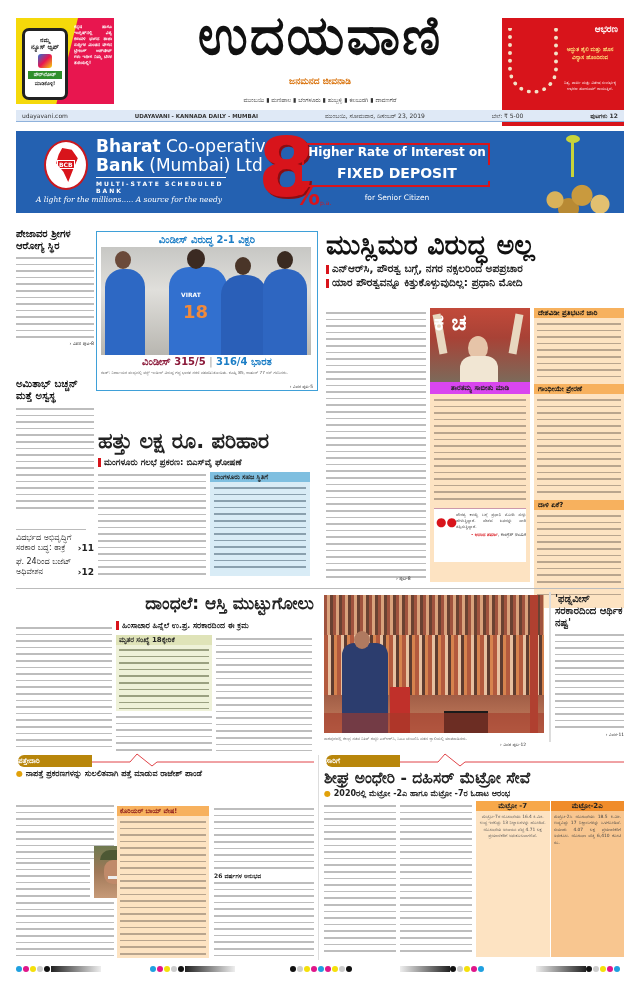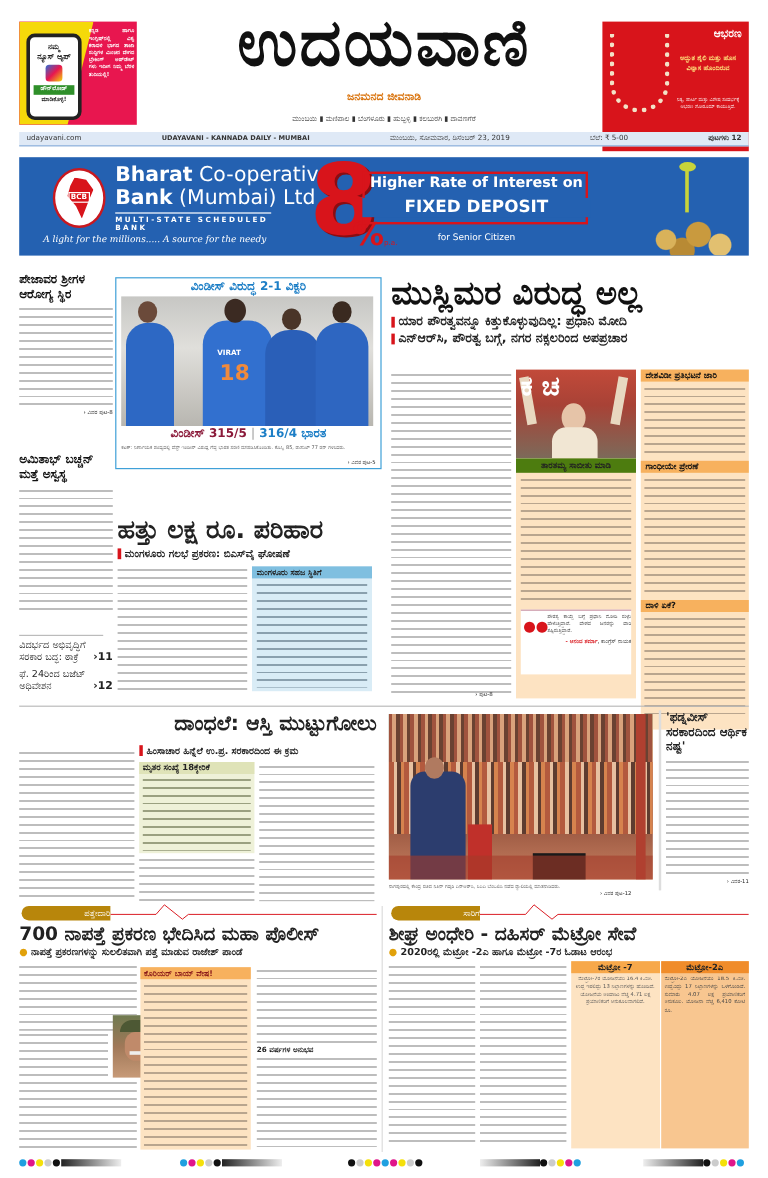--- a/index.html
+++ b/index.html
@@ -39,21 +39,21 @@
 .bank .h3{position:absolute;left:286px;top:62px;width:190px;text-align:center;font-size:7.5px}
 .bank .coins{position:absolute;right:6px;bottom:0;width:90px;height:44px;background:radial-gradient(circle at 30% 70%,#d9b25a 0 8px,transparent 9px),radial-gradient(circle at 60% 60%,#c99a3e 0 10px,transparent 11px),radial-gradient(circle at 80% 80%,#e2c070 0 9px,transparent 10px),radial-gradient(circle at 45% 90%,#b88a34 0 10px,transparent 11px);}
 .bank .plant{position:absolute;right:50px;top:6px;width:3px;height:40px;background:#c8d43a}
 .bank .leaf{position:absolute;right:44px;top:4px;width:14px;height:8px;background:#c8d43a;border-radius:50%}
 
 .hr{height:1px;background:#bbb}
 .h-small{font-weight:bold;color:#111}
 .txt{font-size:4.6px;line-height:6.6px;color:#555;text-align:justify;overflow:hidden}
 .lines{background:repeating-linear-gradient(#fff 0 2px,#bdbdbd 2px 3.6px,#fff 3.6px 6.6px)}
 .photo{background:#6b7b90;overflow:hidden}
-.sect-tag{background:#b8860b;color:#fff;font-size:7px;font-weight:normal;border-radius:8px 0 0 8px;text-align:right}
+.sect-tag{background:#b8860b;color:#fff;font-size:7px;font-weight:bold;border-radius:8px 0 0 8px;text-align:left}
 .bullet::before{content:"";display:inline-block;width:3px;height:9px;background:#d8141b;margin-right:3px;vertical-align:middle}
 .sidebox-h{background:#f7b15e;font-size:7px;font-weight:bold;padding:1px 4px;color:#111}
 .reg{position:absolute;top:966px;height:6px;display:flex;gap:0}
 .dot{width:6px;height:6px;border-radius:50%;margin-right:1px}
 .grad{width:50px;height:6px;background:linear-gradient(90deg,#222,#eee)}
 </style>
 </head>
 <body>
 
 <div class="abs ad-left">
@@ -152,35 +152,35 @@
     <span style="color:#999;font-weight:normal">|</span>
     <span style="color:#1c7ec6">316/4</span>
     <span style="color:#1c7ec6">ಭಾರತ</span>
   </div>
   <div class="txt" style="position:absolute;left:4px;top:138px;width:212px;height:13px;font-size:4.2px;line-height:5.5px">ಕಟಕ್: ನಿರ್ಣಾಯಕ ಪಂದ್ಯದಲ್ಲಿ ವೆಸ್ಟ್ ಇಂಡೀಸ್ ವಿರುದ್ಧ ಗೆದ್ದ ಭಾರತ ಸರಣಿ ವಶಪಡಿಸಿಕೊಂಡಿತು. ಕೊಹ್ಲಿ 85, ರಾಹುಲ್ 77 ರನ್ ಗಳಿಸಿದರು.</div>
   <div style="position:absolute;right:4px;bottom:1px;font-size:4.4px">› ವಿವರ ಪುಟ-5</div>
 </div>
 
 <div class="abs" style="left:326px;top:229px;width:298px">
   <div style="font-size:27px;line-height:32px;font-weight:bold;color:#111;white-space:nowrap">ಮುಸ್ಲಿಮರ ವಿರುದ್ಧ ಅಲ್ಲ</div>
+  <div class="bullet" style="font-size:10.5px;line-height:14px;font-weight:bold;white-space:nowrap;overflow:hidden">ಎನ್‌ಆರ್‌ಸಿ, ಪೌರತ್ವ ಬಗ್ಗೆ, ನಗರ ನಕ್ಸಲರಿಂದ ಅಪಪ್ರಚಾರ</div>
   <div class="bullet" style="font-size:10.5px;line-height:14px;font-weight:bold;white-space:nowrap;overflow:hidden">ಯಾರ ಪೌರತ್ವವನ್ನೂ ಕಿತ್ತುಕೊಳ್ಳುವುದಿಲ್ಲ: ಪ್ರಧಾನಿ ಮೋದಿ</div>
-  <div class="bullet" style="font-size:10.5px;line-height:14px;font-weight:bold;white-space:nowrap;overflow:hidden">ಎನ್‌ಆರ್‌ಸಿ, ಪೌರತ್ವ ಬಗ್ಗೆ, ನಗರ ನಕ್ಸಲರಿಂದ ಅಪಪ್ರಚಾರ</div>
 </div>
 <div class="abs txt lines" style="left:326px;top:310px;width:100px;height:272px"></div>
 <div class="abs" style="left:396px;top:576px;font-size:4.6px">› ಪುಟ-8</div>
 
 <div class="abs photo" style="left:430px;top:308px;width:100px;height:74px;background:linear-gradient(180deg,#c24a3a 0%,#a84236 40%,#7c6a5a 100%)">
   <div style="position:absolute;left:38px;top:28px;width:20px;height:24px;background:#e6c4a8;border-radius:50%"></div>
   <div style="position:absolute;left:30px;top:48px;width:38px;height:30px;background:#f1e6d3;border-radius:12px 12px 0 0"></div>
   <div style="position:absolute;left:6px;top:6px;width:8px;height:40px;background:#e8d8c0;transform:rotate(-10deg)"></div>
   <div style="position:absolute;left:82px;top:6px;width:8px;height:40px;background:#e8d8c0;transform:rotate(10deg)"></div>
   <div style="position:absolute;left:4px;top:2px;font-size:22px;font-weight:bold;color:#fff">ಕ ಚ</div>
 </div>
 <div class="abs" style="left:430px;top:382px;width:100px;height:200px;background:#fde3c2">
-  <div style="background:#4d7c0f;font-size:7px;font-weight:bold;text-align:center;padding:2px 12px">ತಾರತಮ್ಯ ಸಾಬೀತು ಮಾಡಿ</div>
+  <div style="background:#d946ef;font-size:7px;font-weight:bold;text-align:center;padding:2px 12px">ತಾರತಮ್ಯ ಸಾಬೀತು ಮಾಡಿ</div>
   <div class="txt lines" style="margin:3px 4px;height:108px;background:repeating-linear-gradient(#fde3c2 0 2px,#b9a58e 2px 3.6px,#fde3c2 3.6px 6.6px)"></div>
   <div style="border-top:1px solid #c9a; margin:2px 4px;padding-top:3px;position:relative;height:54px;background:#fff">
     <span style="position:absolute;left:2px;top:6px;color:#d8141b;font-size:12px">●●</span>
     <div class="txt" style="margin-left:22px;font-size:4.4px;line-height:6px;color:#333">ಪೌರತ್ವ ಕಾಯ್ದೆ ಬಗ್ಗೆ ಪ್ರಧಾನಿ ಮೋದಿ ಸುಳ್ಳು ಹೇಳುತ್ತಿದ್ದಾರೆ. ದೇಶದ ಜನರನ್ನು ದಾರಿ ತಪ್ಪಿಸುತ್ತಿದ್ದಾರೆ.</div>
     <div style="font-size:4.6px;text-align:right;margin-top:2px">
       <span style="color:#d8141b;font-weight:bold">- ಆನಂದ ಶರ್ಮಾ</span><span>, ಕಾಂಗ್ರೆಸ್ ನಾಯಕ</span>
     </div>
   </div>
 </div>
 
@@ -241,21 +241,20 @@
 <svg class="abs" style="left:92px;top:752px" width="222" height="16">
     <polyline points="0,10 38,10 45,2 60,14 65,10 222,10" fill="none" stroke="#d8141b" stroke-width="0.8"></polyline>
   </svg>
 <div class="abs sect-tag" style="left:326px;top:755px;width:74px;height:12px;line-height:12px">ಸಾರಿಗೆ</div>
 <svg class="abs" style="left:400px;top:752px" width="224" height="16">
     <polyline points="0,10 38,10 45,2 60,14 65,10 224,10" fill="none" stroke="#d8141b" stroke-width="0.8"></polyline>
   </svg>
 <div class="abs" style="left:318px;top:755px;width:1px;height:205px;background:#ddd"></div>
 
 <div class="abs" style="left:16px;top:768px;width:300px">
-  <div style="font-size:15.5px;line-height:20px;font-weight:bold;white-space:nowrap">700 ನಾಪತ್ತೆ ಪ್ರಕರಣ ಭೇದಿಸಿದ ಮಹಾ ಪೊಲೀಸ್</div>
   <div style="font-size:8px;line-height:12px;font-weight:bold;white-space:nowrap"><span style="color:#e1a10a">●</span> <span>ನಾಪತ್ತೆ ಪ್ರಕರಣಗಳನ್ನು ಸುಲಲಿತವಾಗಿ ಪತ್ತೆ ಮಾಡುವ ರಾಜೇಶ್ ಪಾಂಡೆ</span></div>
 </div>
 <div class="abs txt lines" style="left:16px;top:803px;width:98px;height:56px"></div>
 <div class="abs photo" style="left:94px;top:846px;width:42px;height:52px;background:linear-gradient(180deg,#6f7a50 0%,#a07858 50%,#c79a78 100%)">
   <div style="position:absolute;left:6px;top:4px;width:30px;height:10px;background:#4d5834;border-radius:10px 10px 0 0"></div>
   <div style="position:absolute;left:10px;top:14px;width:22px;height:24px;background:#c08a6a;border-radius:40%"></div>
   <div style="position:absolute;left:14px;top:30px;width:14px;height:3px;background:#eee"></div>
 </div>
 <div class="abs txt lines" style="left:16px;top:860px;width:74px;height:38px"></div>
 <div class="abs txt lines" style="left:16px;top:900px;width:98px;height:58px"></div>

